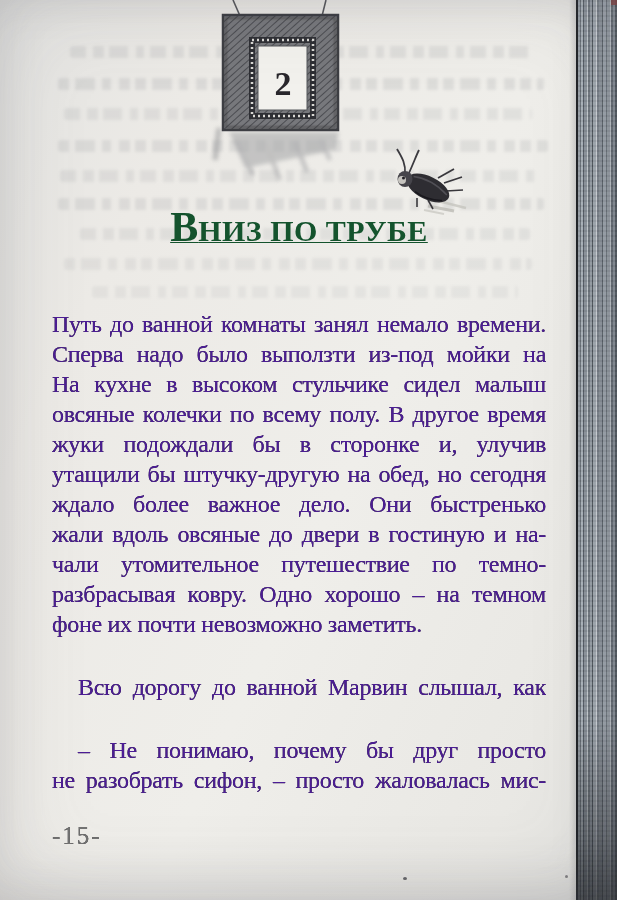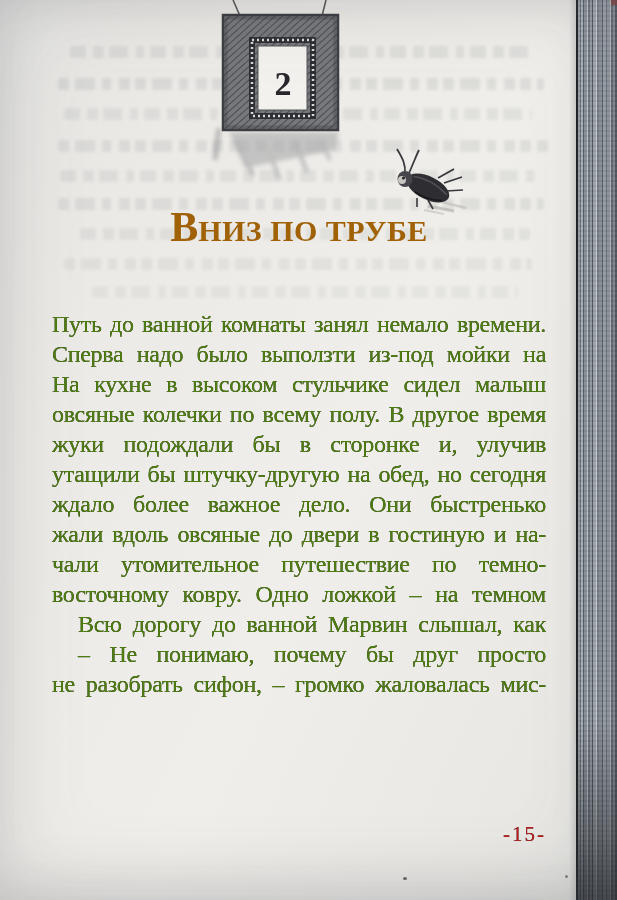--- a/index.html
+++ b/index.html
@@ -30,41 +30,42 @@
   }
   .bleed > div:nth-child(odd){
     background:repeating-linear-gradient(90deg,#83868c 0 16px,transparent 16px 23px,#83868c 23px 34px,transparent 34px 39px,#83868c 39px 58px,transparent 58px 66px,#83868c 66px 74px,transparent 74px 80px);
   }
   .bleed > div:nth-child(even){
     background:repeating-linear-gradient(90deg,#83868c 0 11px,transparent 11px 17px,#83868c 17px 37px,transparent 37px 44px,#83868c 44px 53px,transparent 53px 61px,#83868c 61px 72px,transparent 72px 77px);
   }
   
   .title{
     position:absolute;left:52px;top:202px;width:494px;
-    text-align:center;color:#a16207;font-weight:700;
+    text-align:center;color:#14532d;font-weight:700;
     white-space:nowrap;
+    text-decoration:underline;
   }
   .title .initial{font-size:42px;line-height:50px;}
   .title .rest{font-size:30px;line-height:50px;letter-spacing:0.5px;}
   
   .bodytext{
     position:absolute;left:52px;top:309px;width:494px;
-    color:#4d7c0f;font-size:24px;letter-spacing:-0.3px;
+    color:#4c1d95;font-size:24px;letter-spacing:-0.3px;
     text-shadow:0 0 0.4px #232125;
   }
   .bodytext .line{
     height:30px;line-height:30px;overflow:hidden;
     text-align:justify;text-align-last:justify;
   }
   .bodytext .line.left{text-align-last:left;}
-  .bodytext .line.indent{text-indent:26px;}
+  .bodytext .line.indent{text-indent:26px;margin-top:33px;}
   
   .pagenum{
     position:absolute;left:52px;top:822px;width:494px;
-    text-align:right;font-size:21px;color:#b91c1c;letter-spacing:2px;
+    text-align:left;font-size:25px;color:#737373;letter-spacing:2px;
     text-shadow:0 0 0.4px #2b292e;
   }
   
   .fore-edge{
     position:absolute;top:0;right:0;width:39px;height:900px;
     border-left:2px solid #202327;
     background:
       repeating-linear-gradient(180deg, rgba(0,0,0,0.05) 0 2px, rgba(255,255,255,0.04) 2px 5px),
       linear-gradient(90deg,#9aa2aa 0 2px,#6a727a 2px 3px,#aeb6bd 3px 5px,#565e66 5px 6px,#8e969e 6px 9px,#c9cfd4 9px 10px,#707880 10px 12px,#99a1a9 12px 14px,#4e565e 14px 15px,#a5adb4 15px 18px,#d8dde1 18px 19px,#7b838b 19px 21px,#8f979f 21px 24px,#5a6269 24px 25px,#a0a8b0 25px 28px,#6d757d 28px 29px,#979fa7 29px 32px,#c2c8cd 32px 33px,#656d75 33px 35px,#8a929a 35px 37px,#50585f 37px 39px);
   }
@@ -174,24 +175,25 @@
   <div class="bodytext">
       <div class="line">Путь до ванной комнаты занял немало времени.</div>
       <div class="line">Сперва надо было выползти из-под мойки на свет.</div>
       <div class="line">На кухне в высоком стульчике сидел малыш Уиль-</div>
       <div class="line">овсяные колечки по всему полу. В другое время</div>
       <div class="line">жуки подождали бы в сторонке и, улучив момент,</div>
       <div class="line">утащили бы штучку-другую на обед, но сегодня их</div>
       <div class="line">ждало более важное дело. Они быстренько пробе-</div>
       <div class="line">жали вдоль овсяные до двери в гостиную и на-</div>
       <div class="line">чали утомительное путешествие по темно-синему</div>
-      <div class="line">восточному ковру. Одно ложкой – на темном</div>
+      <div class="line">разбрасывая ковру. Одно хорошо – на темном</div>
+      <div class="line left">фоне их почти невозможно заметить.</div>
       <div class="line indent">Всю дорогу до ванной Марвин слышал, как</div>
       <div class="line indent">– Не понимаю, почему бы друг просто</div>
-      <div class="line">не разобрать сифон, – громко жаловалась мис-</div>
+      <div class="line">не разобрать сифон, – просто жаловалась мис-</div>
     </div>
 
   <div class="pagenum">-15-</div>
 
   <div class="speck s1"></div>
   <div class="speck s2"></div>
 
   <div class="edge-shadow"></div>
   <div class="fore-edge"></div>
   <div class="cover-speck"></div>

